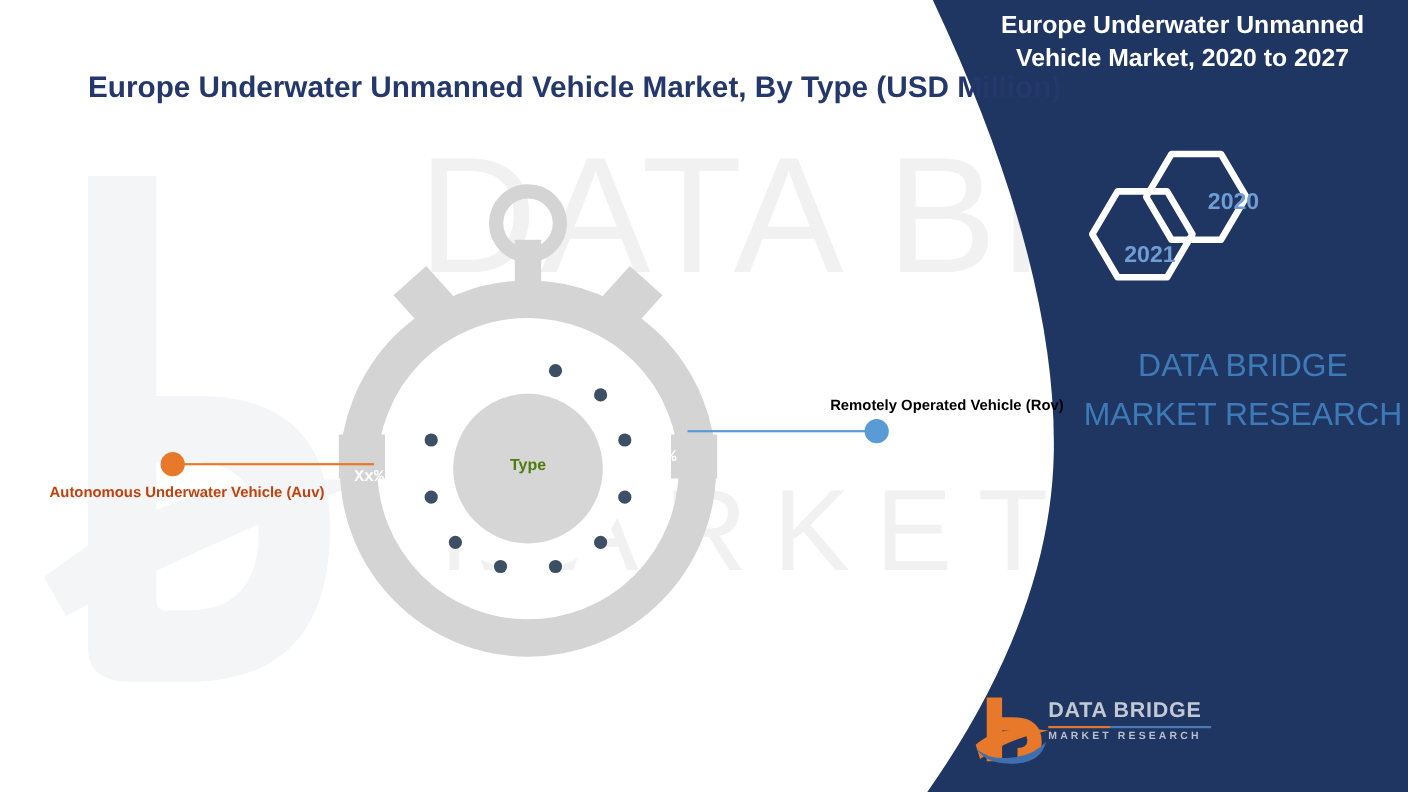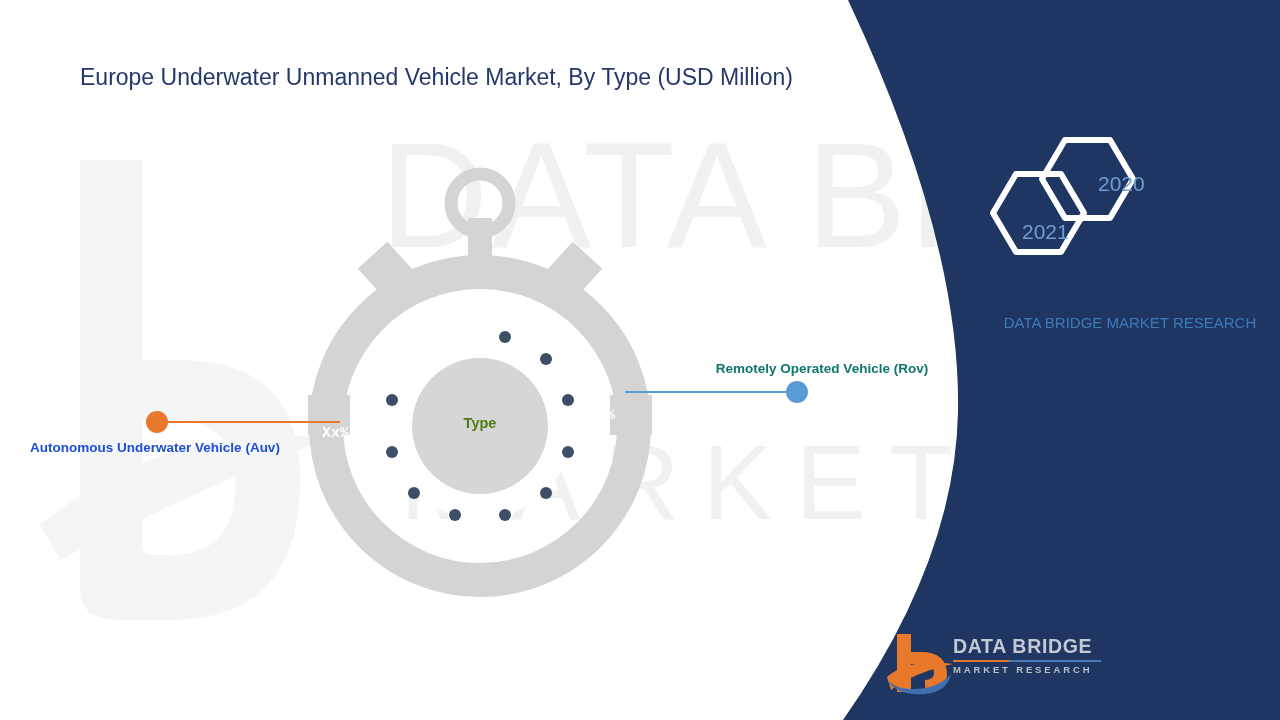--- a/index.html
+++ b/index.html
@@ -81,34 +81,34 @@
     position: absolute;
     left: 985px;
     top: 128px;
     width: 200px;
     height: 150px;
   }
   .hex-label {
     position: absolute;
     color: #6f9dd4;
     font-size: 21px;
-    font-weight: 400;
+    font-weight: 700;
     white-space: nowrap;
   }
   .hex-label-2020 { left: 1098px; top: 172px; }
   .hex-label-2027 { left: 1022px; top: 220px; }
 
   .dbmr-caption {
     position: absolute;
     left: 985px;
     top: 312px;
     width: 290px;
     text-align: center;
     color: #3f7ab8;
-    font-size: 15px;
+    font-size: 29px;
     font-weight: 400;
     line-height: 1.5;
   }
 
   
   .logo-block {
     position: absolute;
     left: 885px;
     top: 630px;
     width: 215px;
@@ -140,22 +140,22 @@
     letter-spacing: 0.30em;
     line-height: 1.1;
   }
 
   
   .main-title {
     position: absolute;
     left: 80px;
     top: 64px;
     color: #25386b;
-    font-size: 23px;
-    font-weight: 400;
+    font-size: 27px;
+    font-weight: 700;
     white-space: nowrap;
   }
 
   
   .chart-area {
     position: absolute;
     left: 300px;
     top: 150px;
     width: 360px;
     height: 470px;
@@ -203,44 +203,45 @@
   }
   .callout-text {
     position: absolute;
     font-size: 13.5px;
     font-weight: 700;
     line-height: 1.45;
   }
 
   .co-left-line { left: 160px; top: 421px; width: 180px; background: #e8792b; }
   .co-left-dot  { left: 146px; top: 411px; background: #e8792b; }
-  .co-left-text { left: 30px;  top: 438px; width: 250px; text-align: center; color: #1d4ed8; }
+  .co-left-text { left: 45px;  top: 438px; width: 250px; text-align: center; color: #c2410c; }
 
   .co-right-line { left: 625px; top: 391px; width: 170px; background: #5b9bd5; }
   .co-right-dot  { left: 786px; top: 381px; background: #5b9bd5; }
-  .co-right-text { left: 660px; top: 359px; width: 290px; text-align: center; color: #0f766e; padding-left: 17px; }
+  .co-right-text { left: 660px; top: 359px; width: 290px; text-align: right; color: #000000; padding-left: 17px; }
 </style>
 </head>
 <body>
 
 <div id="stage">
 
   <div class="watermark-layer">
     <svg class="wm-b" viewBox="0 0 330 520">
       <path d="M60 40 L60 470 Q60 500 100 500 L150 500 Q280 500 280 360 Q280 240 160 240 L120 240 L120 300 L155 300 Q215 300 215 365 Q215 435 150 435 L130 435 Q122 435 122 424 L122 40 Z" fill="#f4f5f7"></path>
       <path d="M20 405 Q150 300 310 318 Q170 372 40 440 Z" fill="#f4f5f7"></path>
     </svg>
     <div class="wm-text wm-line1">DATA BRIDGE</div>
     <div class="wm-text wm-line2">MARKET RESEARCH</div>
   </div>
 
   <svg class="navy-panel" viewBox="0 0 1280 720">
     <path d="M848 0 L1280 0 L1280 720 L843 720 Q955 560 958 412 Q961 240 848 0 Z" fill="#1e3661"></path>
   </svg>
 
+  <div class="panel-title">Europe Underwater Unmanned Vehicle Market, 2020 to 2027</div>
 
   <svg class="hex-wrap" viewBox="0 0 200 150">
     <polygon points="80,12 125,12 148,51 125,90 80,90 57,51" fill="none" stroke="#ffffff" stroke-width="6" stroke-linejoin="round"></polygon>
     <polygon points="31,46 76,46 99,85 76,124 31,124 8,85" fill="none" stroke="#ffffff" stroke-width="6" stroke-linejoin="round"></polygon>
   </svg>
   <div class="hex-label hex-label-2020">2020</div>
   <div class="hex-label hex-label-2027">2021</div>
 
   <div class="dbmr-caption">DATA BRIDGE MARKET RESEARCH</div>
 

